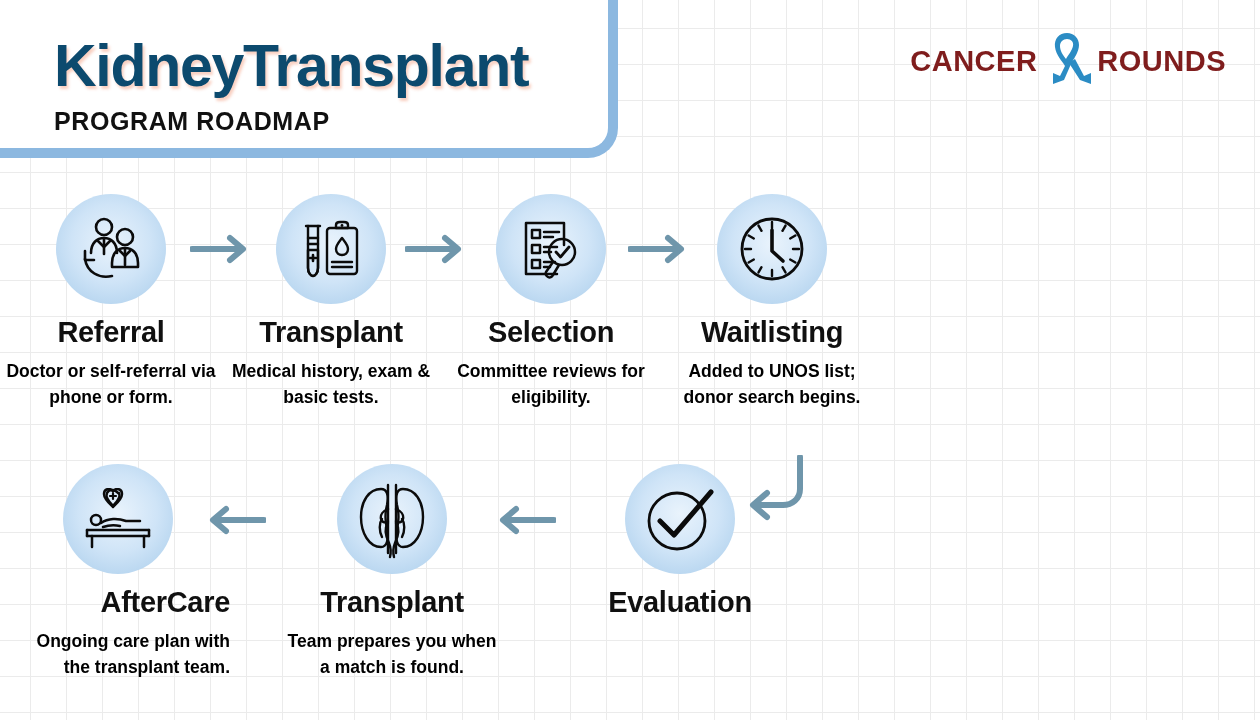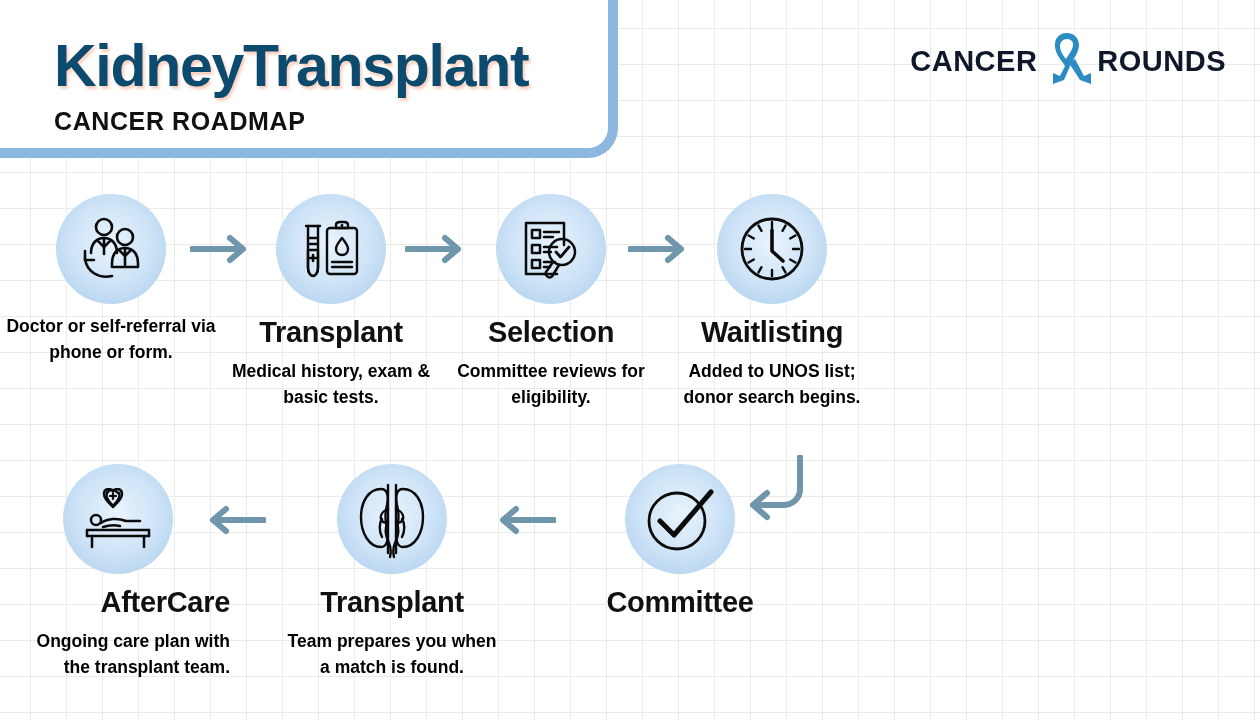--- a/index.html
+++ b/index.html
@@ -67,21 +67,21 @@
   
   #logo {
     position: absolute;
     right: 34px; top: 30px;
     display: flex; align-items: center;
     z-index: 5;
   }
   .logo-word {
     font-size: 29px;
     font-weight: bold;
-    color: #0f172a;
+    color: #7f1d1d;
     letter-spacing: 0.5px;
   }
   #logo-ribbon { margin: 0 2px; display: block; }
 
   
   #photo {
     position: absolute;
     right: 0; bottom: 0;
     width: 380px; height: 392px;
     z-index: 1;
@@ -299,21 +299,21 @@
         </g>
       </g>
     </g>
   </svg>
 </div>
 
 <div id="header-banner"></div>
 <div id="banner-left-strip"></div>
 <div id="banner-inner">
   <div id="main-title">KidneyTransplant</div>
-  <div id="sub-title">CANCER ROADMAP</div>
+  <div id="sub-title">PROGRAM ROADMAP</div>
 </div>
 
 <div id="logo">
   <span class="logo-word">CANCER</span>
   <span id="logo-ribbon">
     <svg width="56" height="58" viewBox="0 0 56 58" xmlns="http://www.w3.org/2000/svg">
       <g fill="#2b8cc4">
         <path d="M28 3 C20 3 15 9 16 17 C17 25 23 31 26 36 L21 46 L14 43 L14 54 L25 50 L32 34 C35 28 40 22 40 15 C40 8 35 3 28 3 Z M28 9 C32 9 35 12 34 16 C33 21 29 25 27 29 C24 25 21 21 21 16 C21 12 24 9 28 9 Z"></path>
         <path d="M30 33 L41 50 L52 54 L52 43 L45 46 L36 29 Z"></path>
       </g>
@@ -332,20 +332,21 @@
         <path d="M37 50 C37 40 43 35 50 35 C57 35 63 40 63 50 L63 54 L37 54 Z"></path>
         <path d="M29 25 L29 41"></path>
         <path d="M23 28 L29 34 L35 28"></path>
         <path d="M50 35 L50 52"></path>
         <path d="M45 38 L50 43 L55 38"></path>
         <path d="M10 46 C12 59 24 66 37 63"></path>
         <path d="M10 38 L10 47 L19 47"></path>
       </svg>
     </span>
   </div>
+  <div class="step-title">Referral</div>
   <div class="step-desc">Doctor or self-referral via phone or form.</div>
 </div>
 
 <div class="step" id="step-evaluation">
   <div class="step-circle">
     <span>
       <svg class="icon-svg" width="66" height="66" viewBox="0 0 66 66" xmlns="http://www.w3.org/2000/svg" stroke="#0b0b0b" stroke-width="2.4" fill="none" stroke-linecap="round" stroke-linejoin="round">
         <path d="M8 10 L22 10"></path>
         <path d="M10 10 L10 52 C10 57 13 60 15 60 C17 60 20 57 20 52 L20 10"></path>
         <path d="M10 22 L20 22"></path>
@@ -473,21 +474,21 @@
 
 <div class="step" id="step-readiness">
   <div class="step-circle">
     <span>
       <svg class="icon-svg" width="74" height="74" viewBox="0 0 74 74" xmlns="http://www.w3.org/2000/svg" stroke="#0b0b0b" fill="none" stroke-linecap="round" stroke-linejoin="round">
         <circle cx="34" cy="39" r="28" stroke-width="2.8"></circle>
         <path d="M17 39 L31 53 L68 10" stroke-width="5"></path>
       </svg>
     </span>
   </div>
-  <div class="step-title">Committee</div>
+  <div class="step-title">Evaluation</div>
 </div>
 
 <div class="arrow" id="arrow-loop">
   <svg width="66" height="70" viewBox="0 0 66 70" xmlns="http://www.w3.org/2000/svg">
     <path d="M55 2 L55 34 C55 44 47 50 38 50 L10 50 M22 38 L8 50 L22 62" stroke="#6f96ab" stroke-width="6" fill="none" stroke-linecap="round" stroke-linejoin="round"></path>
   </svg>
 </div>
 <div class="arrow" id="arrow-4">
   <svg width="66" height="34" viewBox="0 0 66 34" xmlns="http://www.w3.org/2000/svg">
     <path d="M64 17 L14 17 M26 6 L13 17 L26 28" stroke="#6f96ab" stroke-width="6" fill="none" stroke-linecap="round" stroke-linejoin="round"></path>

